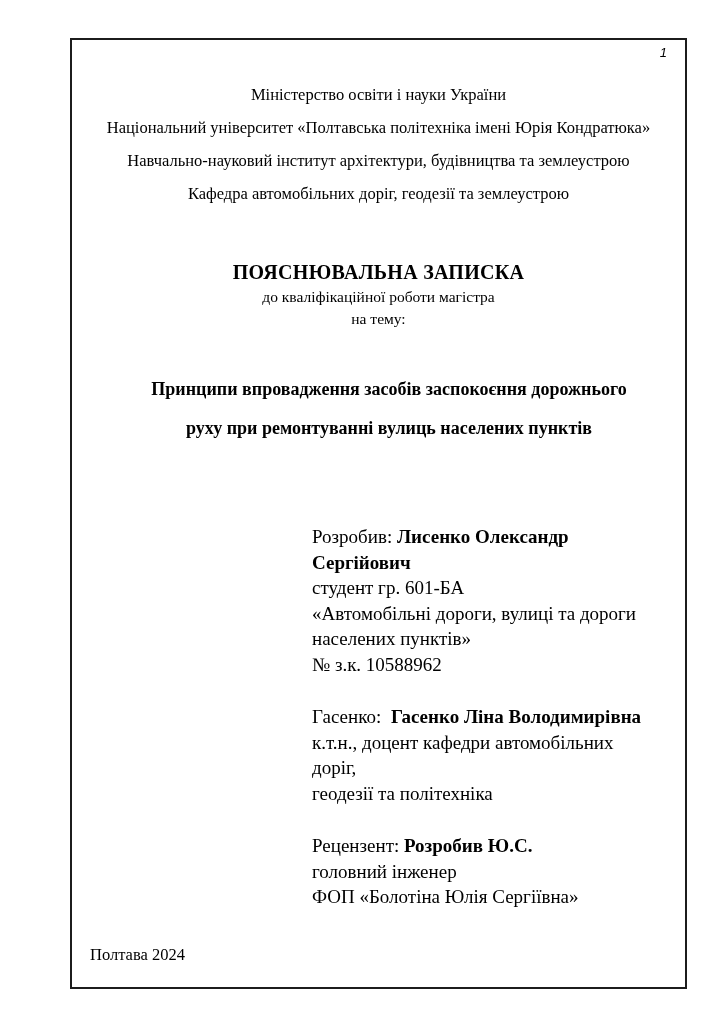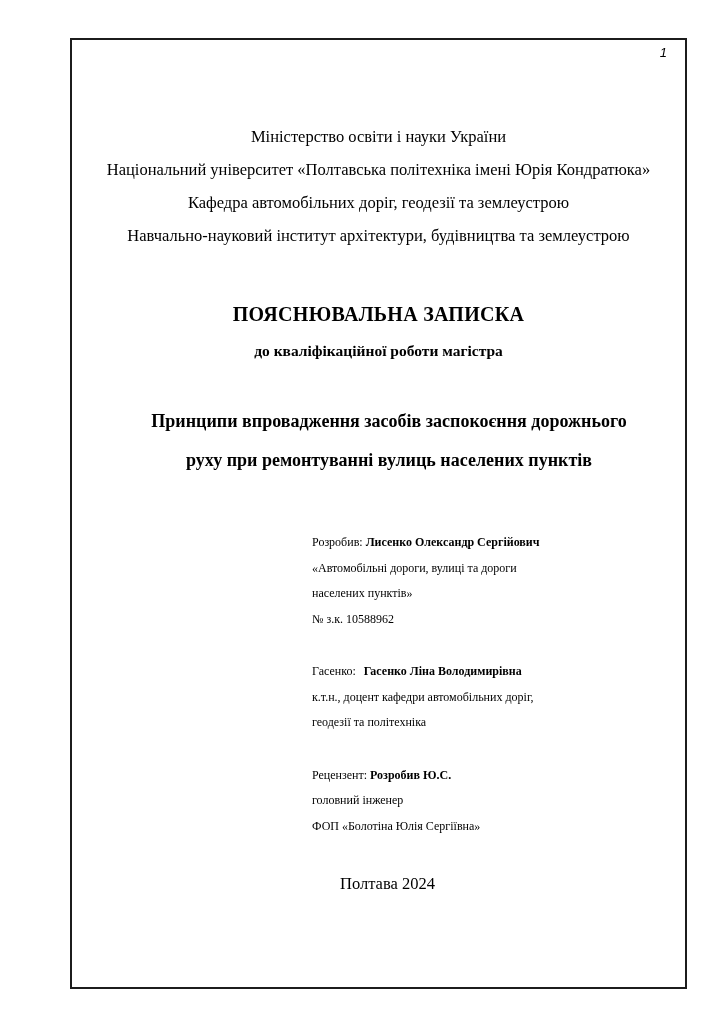--- a/index.html
+++ b/index.html
@@ -27,115 +27,117 @@
   }
   .page-number {
     position: absolute;
     top: 5px;
     right: 18px;
     font-family: "Liberation Sans", sans-serif;
     font-style: italic;
     font-size: 13px;
   }
   .header {
-    margin-top: 80px;
+    margin-top: 38px;
     text-align: center;
     font-size: 16.5px;
   }
   .header p {
     margin: 0;
     line-height: 33px;
   }
   .title-block {
     margin-top: 48px;
     text-align: center;
   }
   .main-title {
     margin: 0;
     font-size: 20px;
     font-weight: bold;
     line-height: 28px;
     letter-spacing: 0.3px;
   }
   .subtitle {
-    margin: 12px;
+    margin: 0;
     font-size: 15.5px;
-    font-weight: bold;
+    font-weight: normal;
     line-height: 22px;
   }
   .topic {
     margin-top: 40px;
     text-align: center;
     font-size: 18px;
     font-weight: bold;
     padding-left: 21px;
   }
   .topic p {
     margin: 0;
     line-height: 39px;
   }
   .credits {
-    margin-top: 50px;
+    margin-top: 76px;
     padding-left: 240px;
     padding-right: 36px;
-    font-size: 12px;
+    font-size: 19px;
   }
   .credits p {
     margin: 0;
     line-height: 25.5px;
   }
   .credit-group {
     margin-bottom: 27px;
   }
   .credit-group:last-child {
     margin-bottom: 0;
   }
   .bold {
     font-weight: bold;
   }
   .supervisor-name {
     margin-left: 5px;
   }
   .footer {
     margin: 32px 0 0 0;
-    text-align: center;
+    text-align: left;
     font-size: 16.5px;
     line-height: 26px;
     text-indent: 18px;
   }
 </style>
 </head>
 <body>
 
 <div class="page">
   <div class="frame">
 
     <div class="page-number">1</div>
 
     <div class="header">
       <p>Міністерство освіти і науки України</p>
       <p>Національний університет «Полтавська політехніка імені Юрія Кондратюка»</p>
+      <p>Навчально-науковий інститут архітектури, будівництва та землеустрою</p>
       <p>Кафедра автомобільних доріг, геодезії та землеустрою</p>
-      <p>Навчально-науковий інститут архітектури, будівництва та землеустрою</p>
     </div>
 
     <div class="title-block">
       <p class="main-title">ПОЯСНЮВАЛЬНА ЗАПИСКА</p>
       <p class="subtitle">до кваліфікаційної роботи магістра</p>
+      <p class="subtitle">на тему:</p>
     </div>
 
     <div class="topic">
       <p>Принципи впровадження засобів заспокоєння дорожнього</p>
       <p>руху при ремонтуванні вулиць населених пунктів</p>
     </div>
 
     <div class="credits">
 
       <div class="credit-group">
         <p><span>Розробив:</span> <span class="bold">Лисенко Олександр Сергійович</span></p>
+        <p>студент гр. 601-БА</p>
         <p>«Автомобільні дороги, вулиці та дороги</p>
         <p>населених пунктів»</p>
         <p>№ з.к. 10588962</p>
       </div>
 
       <div class="credit-group">
         <p><span>Гасенко:</span> <span class="bold supervisor-name">Гасенко Ліна Володимирівна</span></p>
         <p>к.т.н., доцент кафедри автомобільних доріг,</p>
         <p>геодезії та політехніка</p>
       </div>

